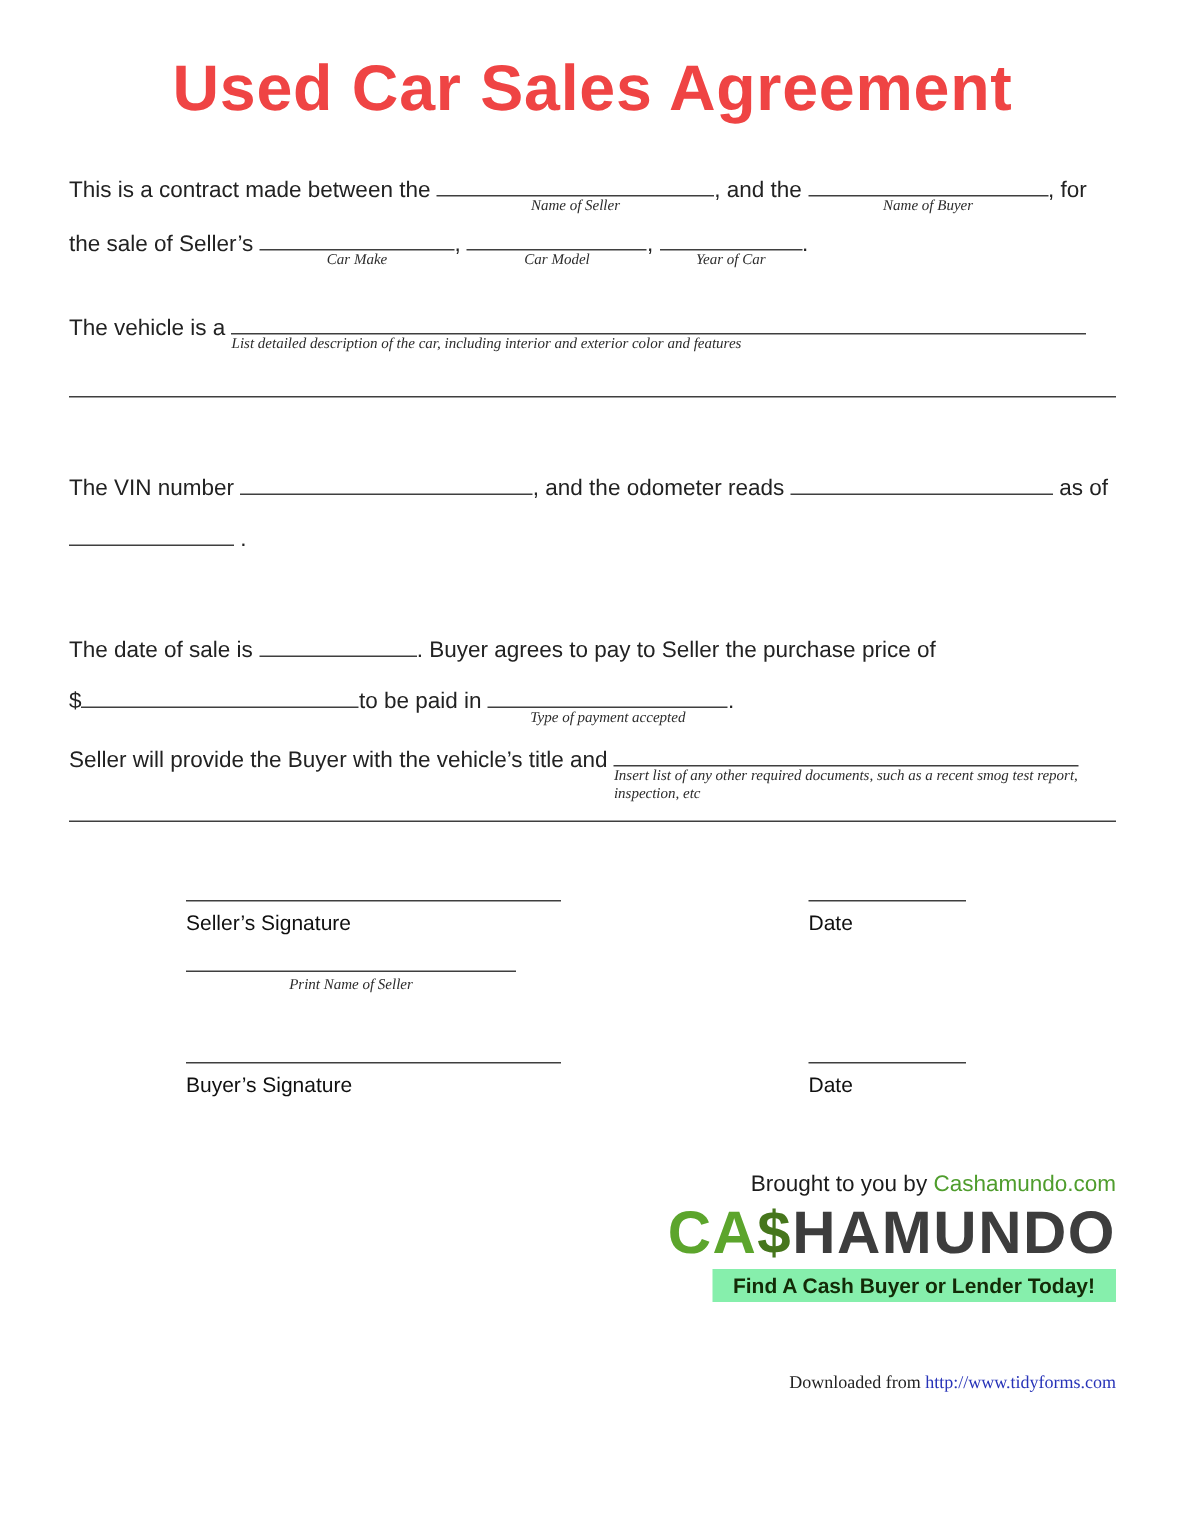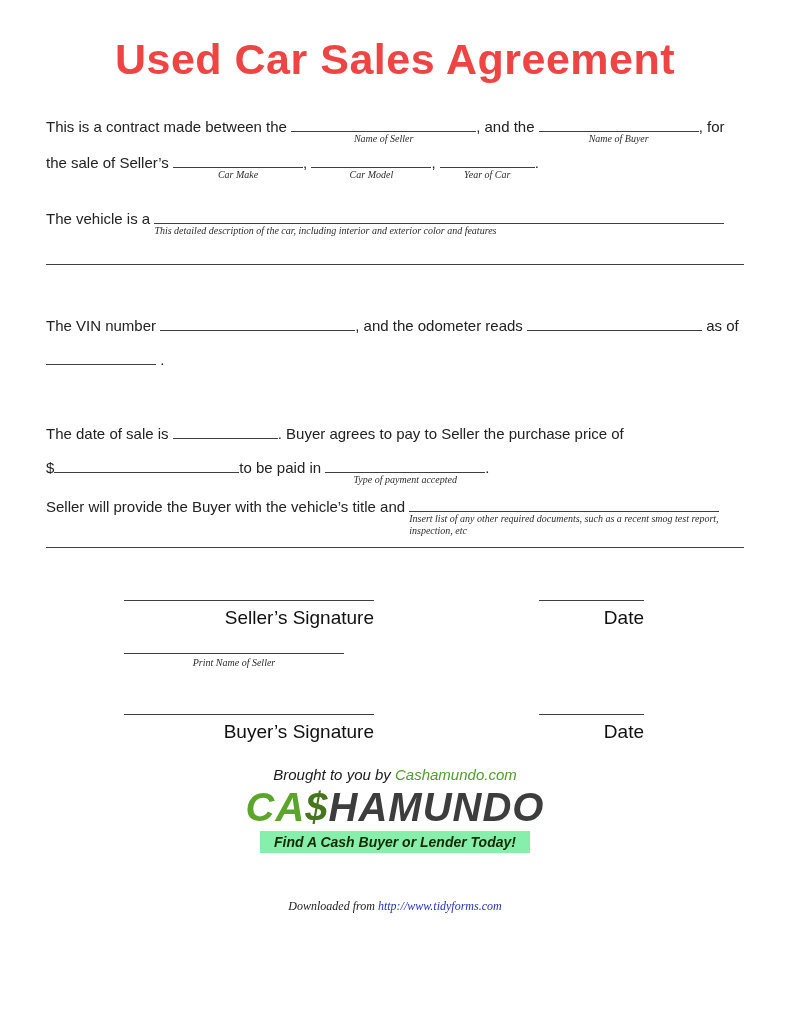--- a/index.html
+++ b/index.html
@@ -38,29 +38,29 @@
   .w95{width:95px} .w105{width:105px} .w110{width:110px} .w120{width:120px}
   .w130{width:130px} .w160{width:160px} .w175{width:175px} .w185{width:185px}
   .w195{width:195px} .w310{width:310px} .w570{width:570px}
 
   .sig-block { margin-top:52px; }
   .sig-row { display:flex; align-items:flex-end; padding-left:78px; }
   .sig-row.buyer { margin-top:46px; }
   .sig-main { width:250px; }
   .sig-date { width:105px; margin-left:165px; }
   .sig-line { border-bottom:1px solid #3f3f3f; height:1px; }
-  .sig-caption { text-align:right; font-size:19px; color:#101010; margin-top:6px; }
+  .sig-caption { text-align:left; font-size:14px; color:#101010; margin-top:6px; }
   .print-row { padding-left:78px; margin-top:24px; }
   .print-line { width:220px; border-bottom:1px solid #3f3f3f; height:1px; }
   .print-caption {
     width:220px; text-align:center; font-family:"Liberation Serif", serif;
     font-style:italic; font-size:10px; color:#2c2c2c; margin-top:3px;
   }
 
-  .footer { text-align:center; margin-top:23px;font-style:italic; }
+  .footer { text-align:right; margin-top:50px; }
   .brought { font-size:15px; color:#1c1c1c; }
   .green-link { color:#4f9d2d; }
   .logo { font-size:40px; font-weight:700; letter-spacing:1px; line-height:1.05; margin-top:3px; }
   .logo-ca { color:#5ca52c; }
   .logo-dollar { color:#46761c; }
   .logo-rest { color:#3d3d3d; }
   .tagline {
     display:inline-block; background:#86efac; color:#132b07; font-weight:700;
     font-size:14px; padding:3px 14px; margin-top:3px;
   }
@@ -82,21 +82,21 @@
       <span class="blank w160"><span class="lbl">Name of Buyer</span></span><span>, for</span>
       <br>
       <span>the sale of Seller’s</span>
       <span class="blank w130"><span class="lbl">Car Make</span></span><span>,</span>
       <span class="blank w120"><span class="lbl">Car Model</span></span><span>,</span>
       <span class="blank w95"><span class="lbl">Year of Car</span></span><span>.</span>
     </p>
 
     <p class="para vehicle">
       <span>The vehicle is a</span>
-      <span class="blank w570"><span class="lbl left">This detailed description of the car, including interior and exterior color and features</span></span>
+      <span class="blank w570"><span class="lbl left">List detailed description of the car, including interior and exterior color and features</span></span>
     </p>
     <div class="rule vehicle-rule"></div>
 
     <p class="para vin">
       <span>The VIN number</span>
       <span class="blank w195"></span><span>, and the odometer reads</span>
       <span class="blank w175"></span>
       <span>as of</span>
       <br>
       <span class="blank w110"></span>

